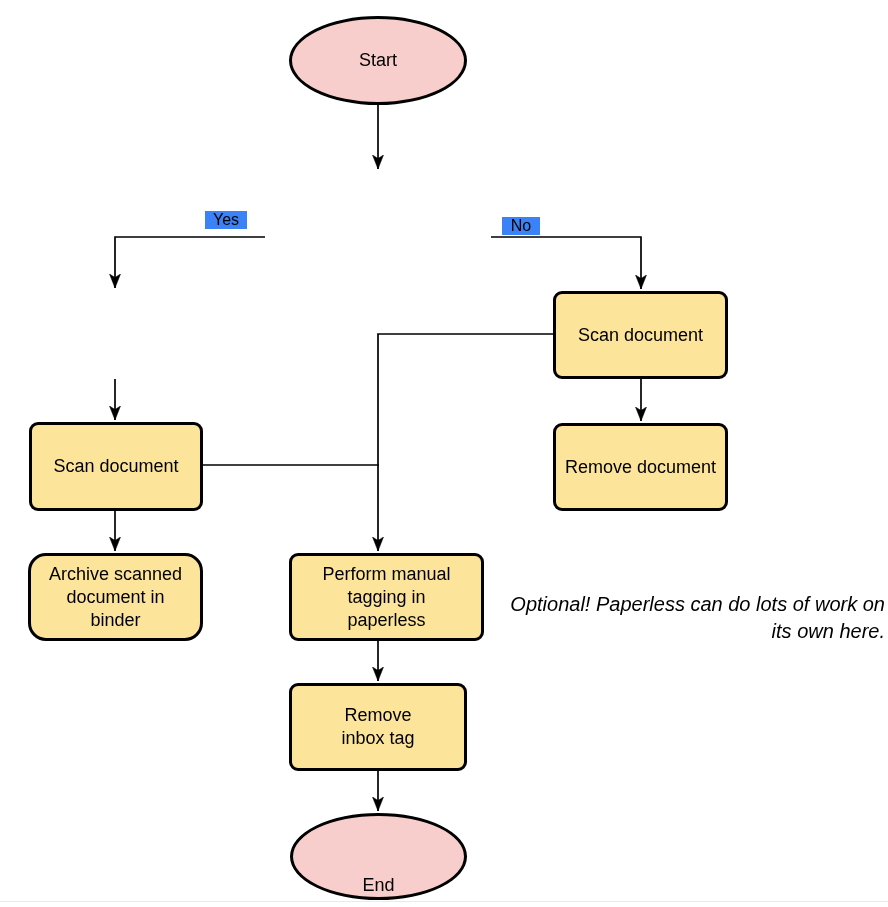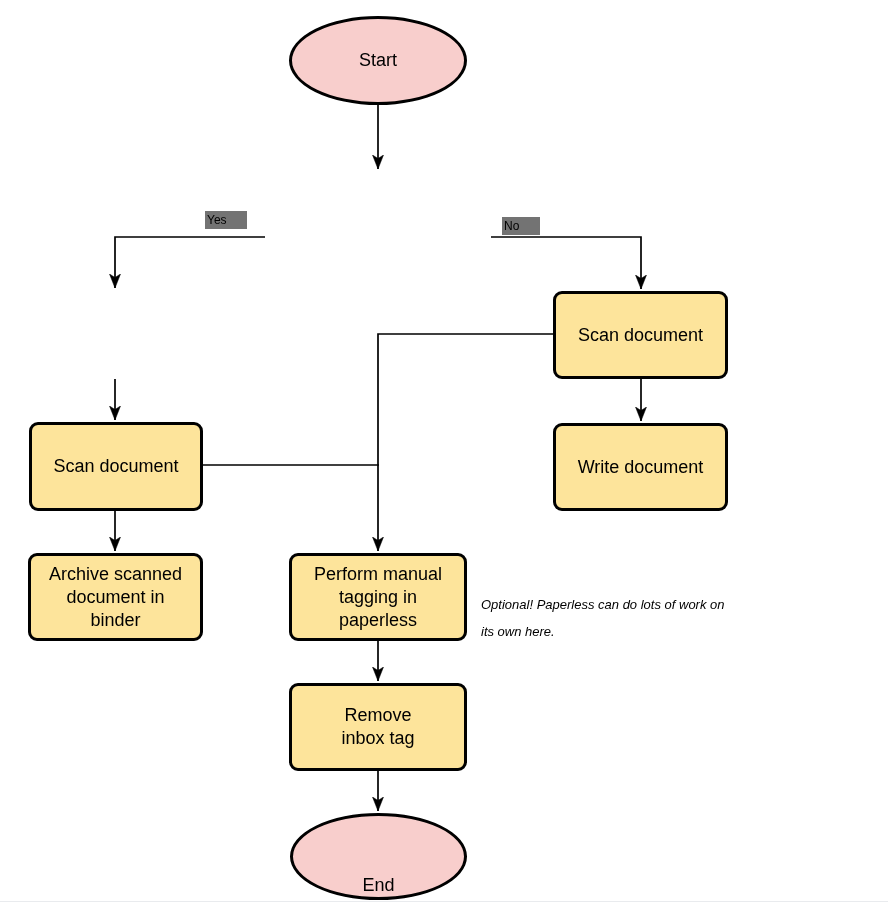--- a/index.html
+++ b/index.html
@@ -70,35 +70,37 @@
     white-space: pre-line;
   }
   .decision-wrap polygon {
     fill: var(--decision-fill);
     stroke: var(--stroke);
     stroke-width: 3;
   }
 
   .edge-label {
     position: absolute;
-    font-size: 12px;
+    font-size: 16px;
     line-height: 18px;
-    background: #737373;
+    text-align: center;
+    background: #3b82f6;
     padding: 0 2px;
   }
 
   .note {
     position: absolute;
     left: 481px;
     top: 591px;
     width: 404px;
-    font-size: 13px;
+    font-size: 20px;
     line-height: 27px;
     font-style: italic;
     white-space: pre-line;
+    text-align: right;
   }
 
   .page-bottom-border {
     position: absolute;
     left: 0;
     top: 901px;
     width: 888px;
     height: 0;
     border-top: 1px solid var(--page-line);
   }
@@ -132,35 +134,35 @@
 
 
   <div class="edge-label" style="left:205px; top:211px; width:42px;">Yes</div>
   <div class="edge-label" style="left:502px; top:217px; width:38px;">No</div>
 
 
   <div class="node process" style="left:29px; top:422px; width:174px; height:89px;">
     <span>Scan document</span>
   </div>
 
-  <div class="node process" style="left:28px; top:553px; width:175px; height:88px;">
+  <div class="node process" style="left:28px; top:553px; width:175px; height:88px;border-radius:18px;">
     <span>Archive scanned
 document in
 binder</span>
   </div>
 
   <div class="node process" style="left:553px; top:291px; width:175px; height:88px;">
     <span>Scan document</span>
   </div>
 
   <div class="node process" style="left:553px; top:423px; width:175px; height:88px;">
-    <span>Write document</span>
+    <span>Remove document</span>
   </div>
 
-  <div class="node process" style="left:289px; top:553px; width:178px; height:88px;">
+  <div class="node process" style="left:289px; top:553px; width:195px; height:88px;">
     <span>Perform manual
 tagging in
 paperless</span>
   </div>
 
   <div class="node process" style="left:289px; top:683px; width:178px; height:88px;">
     <span>Remove
 inbox tag</span>
   </div>
 

